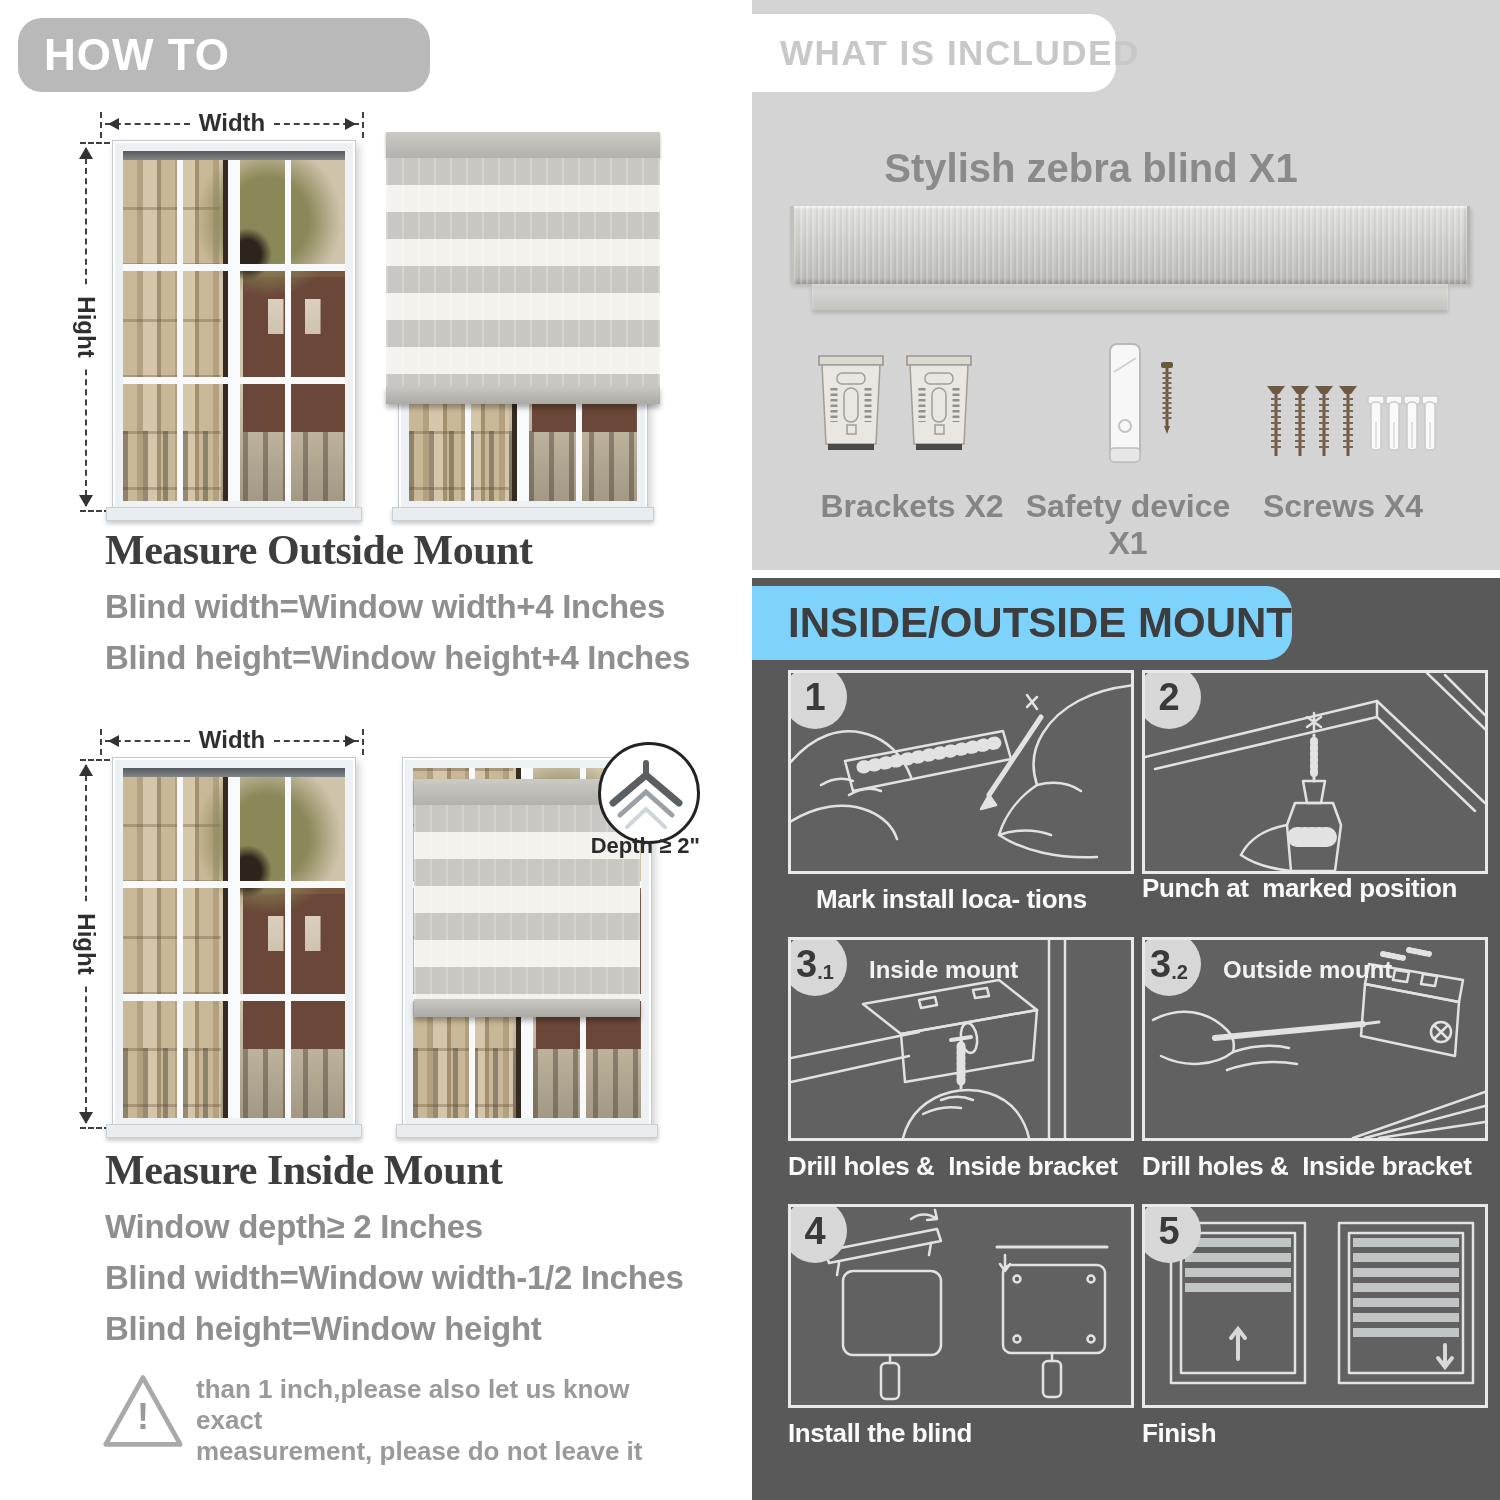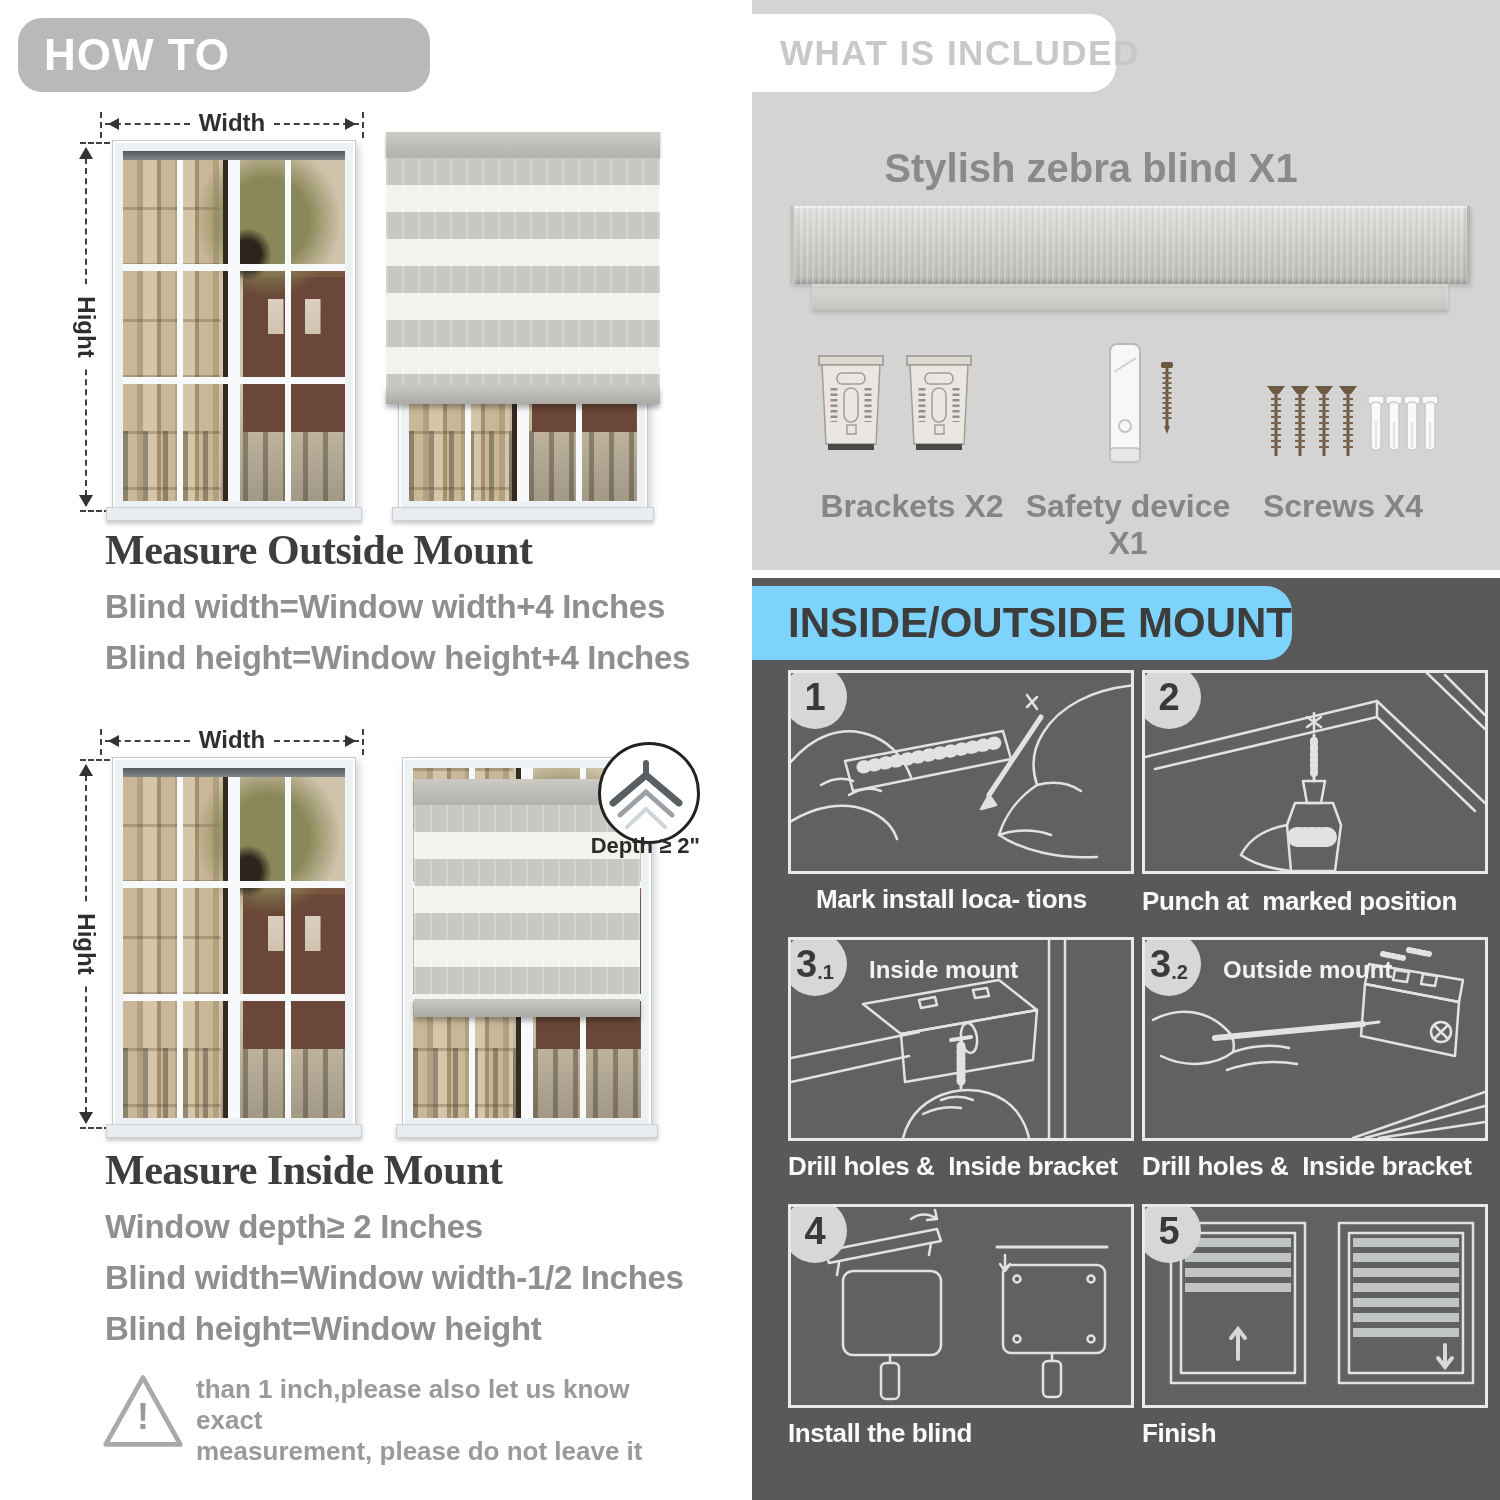--- a/index.html
+++ b/index.html
@@ -357,21 +357,21 @@
           <line x1="152" y1="164" x2="186" y2="164" stroke-dasharray="2,5" stroke-width="20"></line>
           <path d="M142,152 C120,156 104,166 96,182"></path>
           <path d="M96,182 C110,192 128,196 146,198"></path>
         </g>
       </svg>
       <div class="badge">
           <span>2</span>
           <span class="bsub"></span>
         </div>
     </div>
-    <div class="step-caption" style="left:390px;top:308px;">Punch at  marked position</div>
+    <div class="step-caption" style="left:390px;top:295px;">Punch at  marked position</div>
 
     <div class="step-img" style="left:36px;top:359px;">
       <svg class="art" viewBox="0 0 340 198">
         <g stroke="#e2e2e2" stroke-width="2.5" fill="none" stroke-linecap="round" stroke-linejoin="round">
           <path d="M0,118 L128,92 M0,142 L118,116"></path>
           <path d="M258,0 L258,198 M274,0 L274,198"></path>
           <path d="M72,64 L208,40 L246,70 L110,94 Z"></path>
           <path d="M110,94 L246,70 L242,120 L114,142 Z"></path>
           <path d="M128,60 l16,-3 l2,8 l-16,3 z M182,50 l14,-2 l2,8 l-14,2 z"></path>
           <ellipse cx="178" cy="98" rx="8" ry="15" transform="rotate(-8 178 98)"></ellipse>

